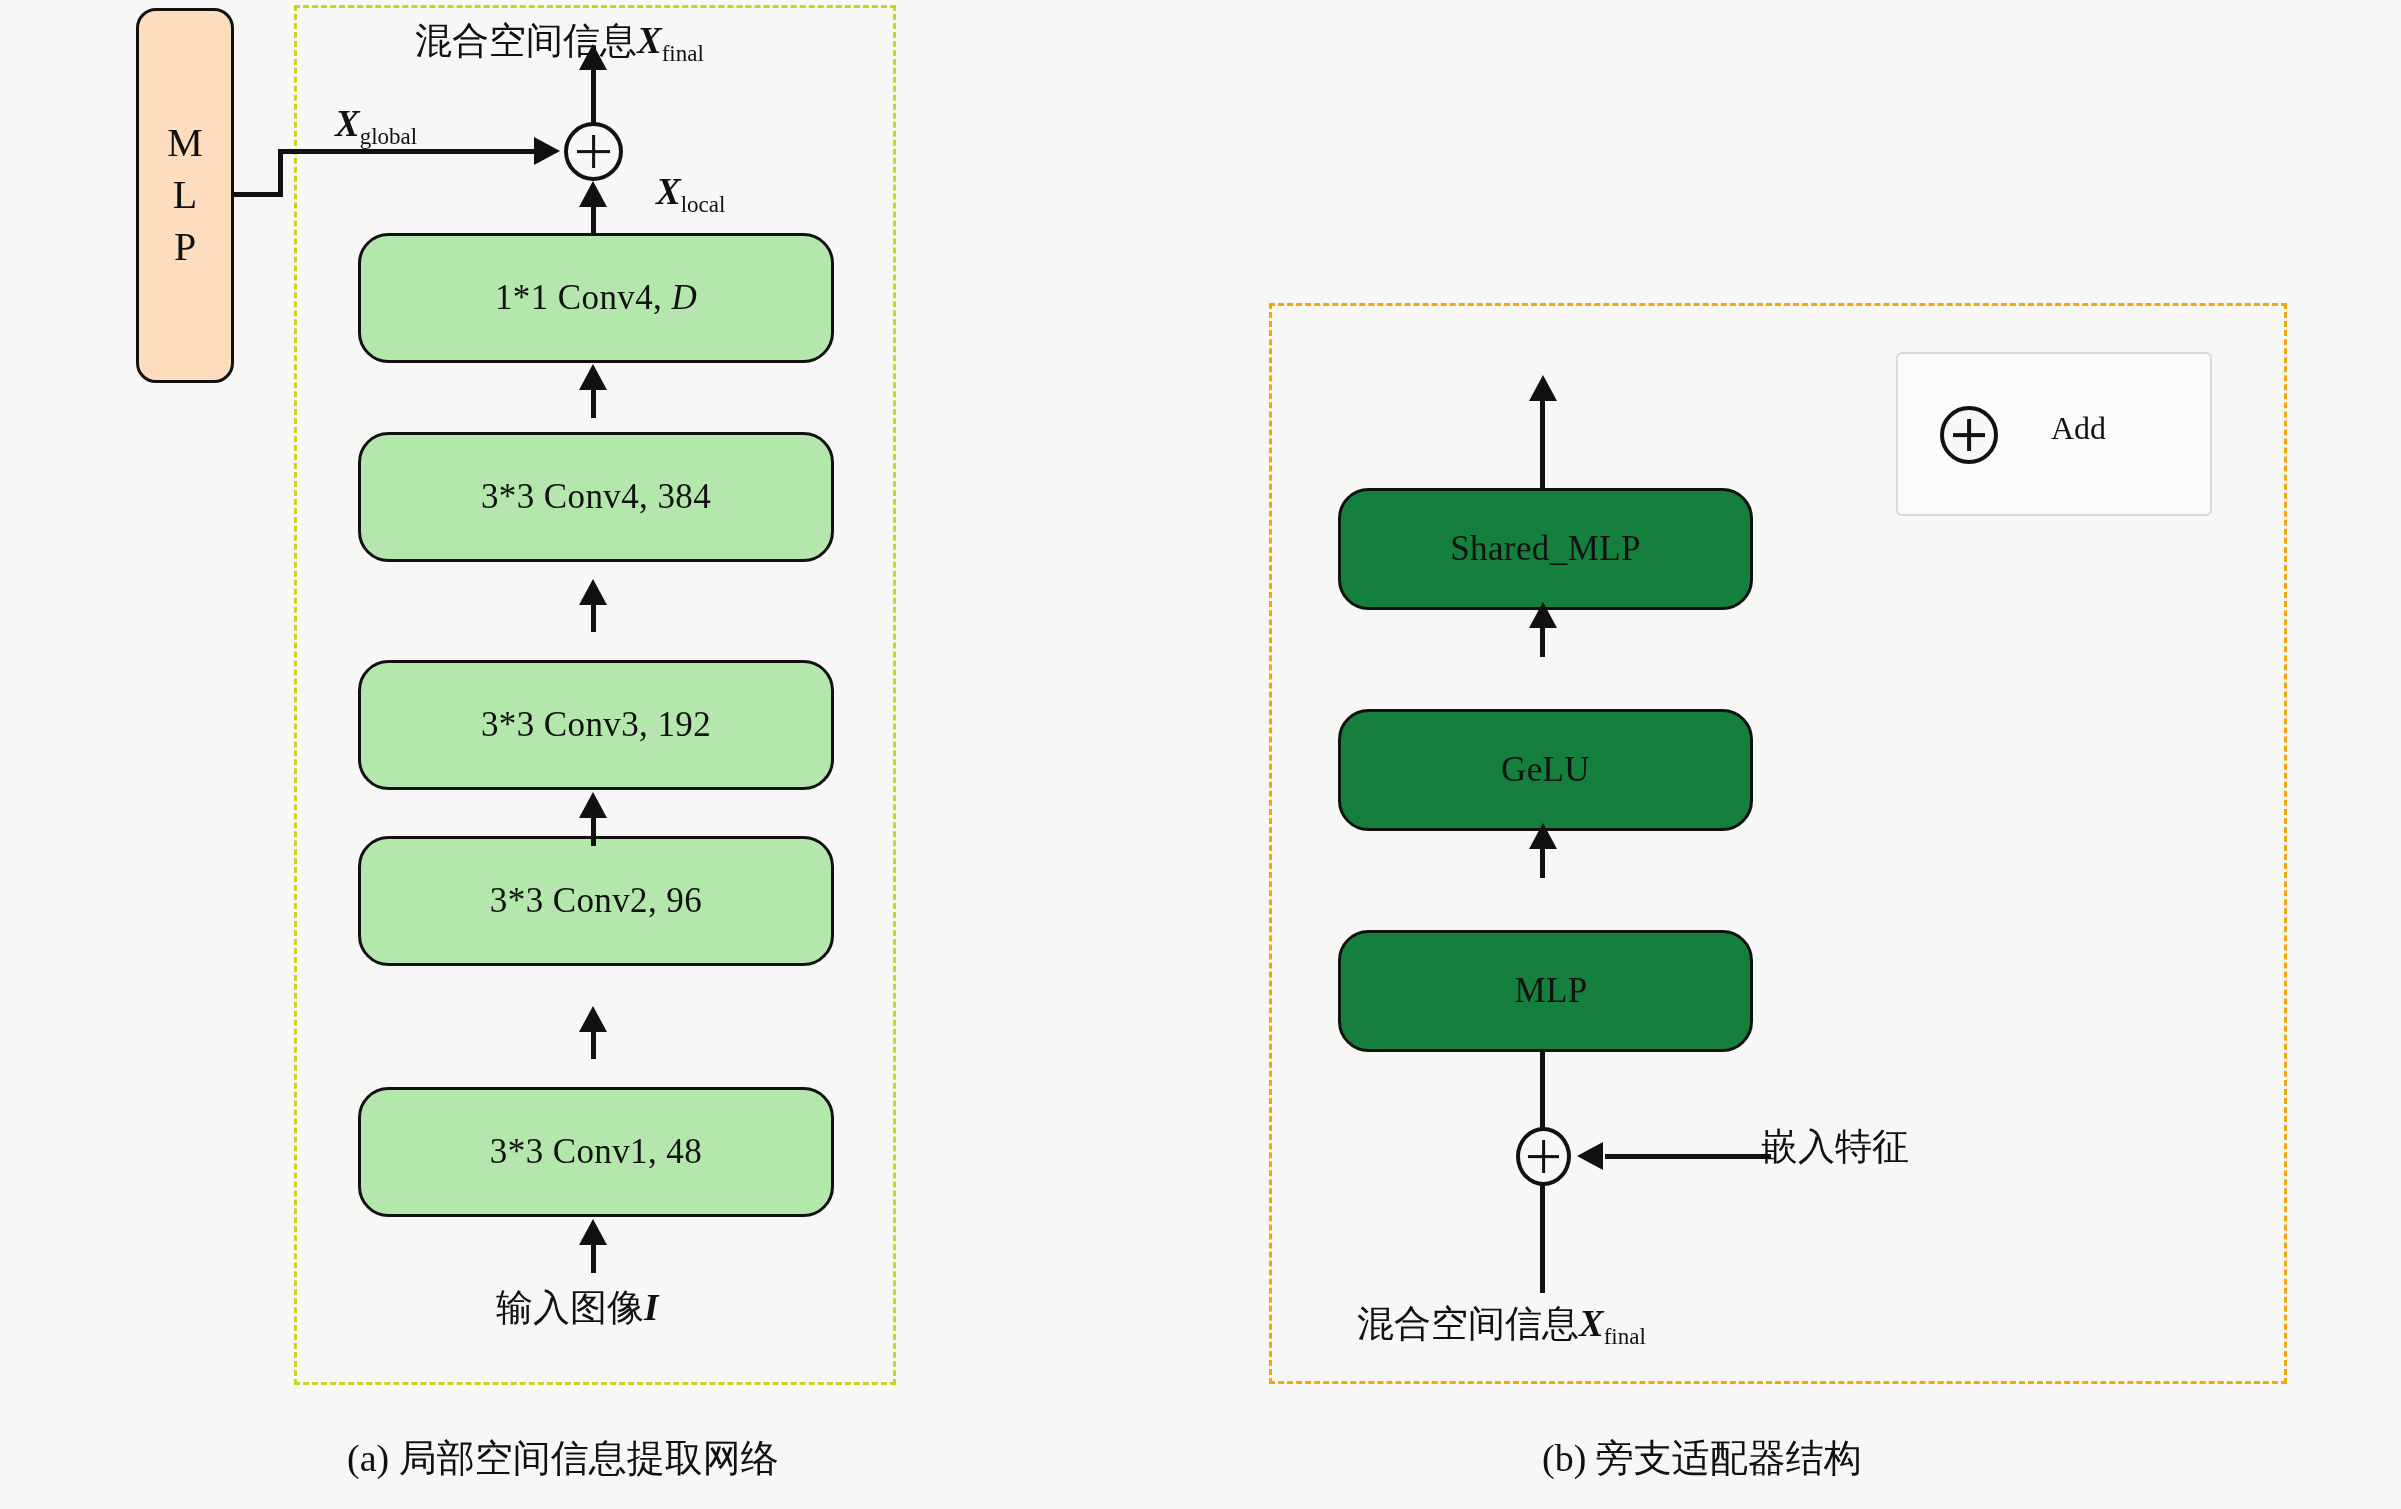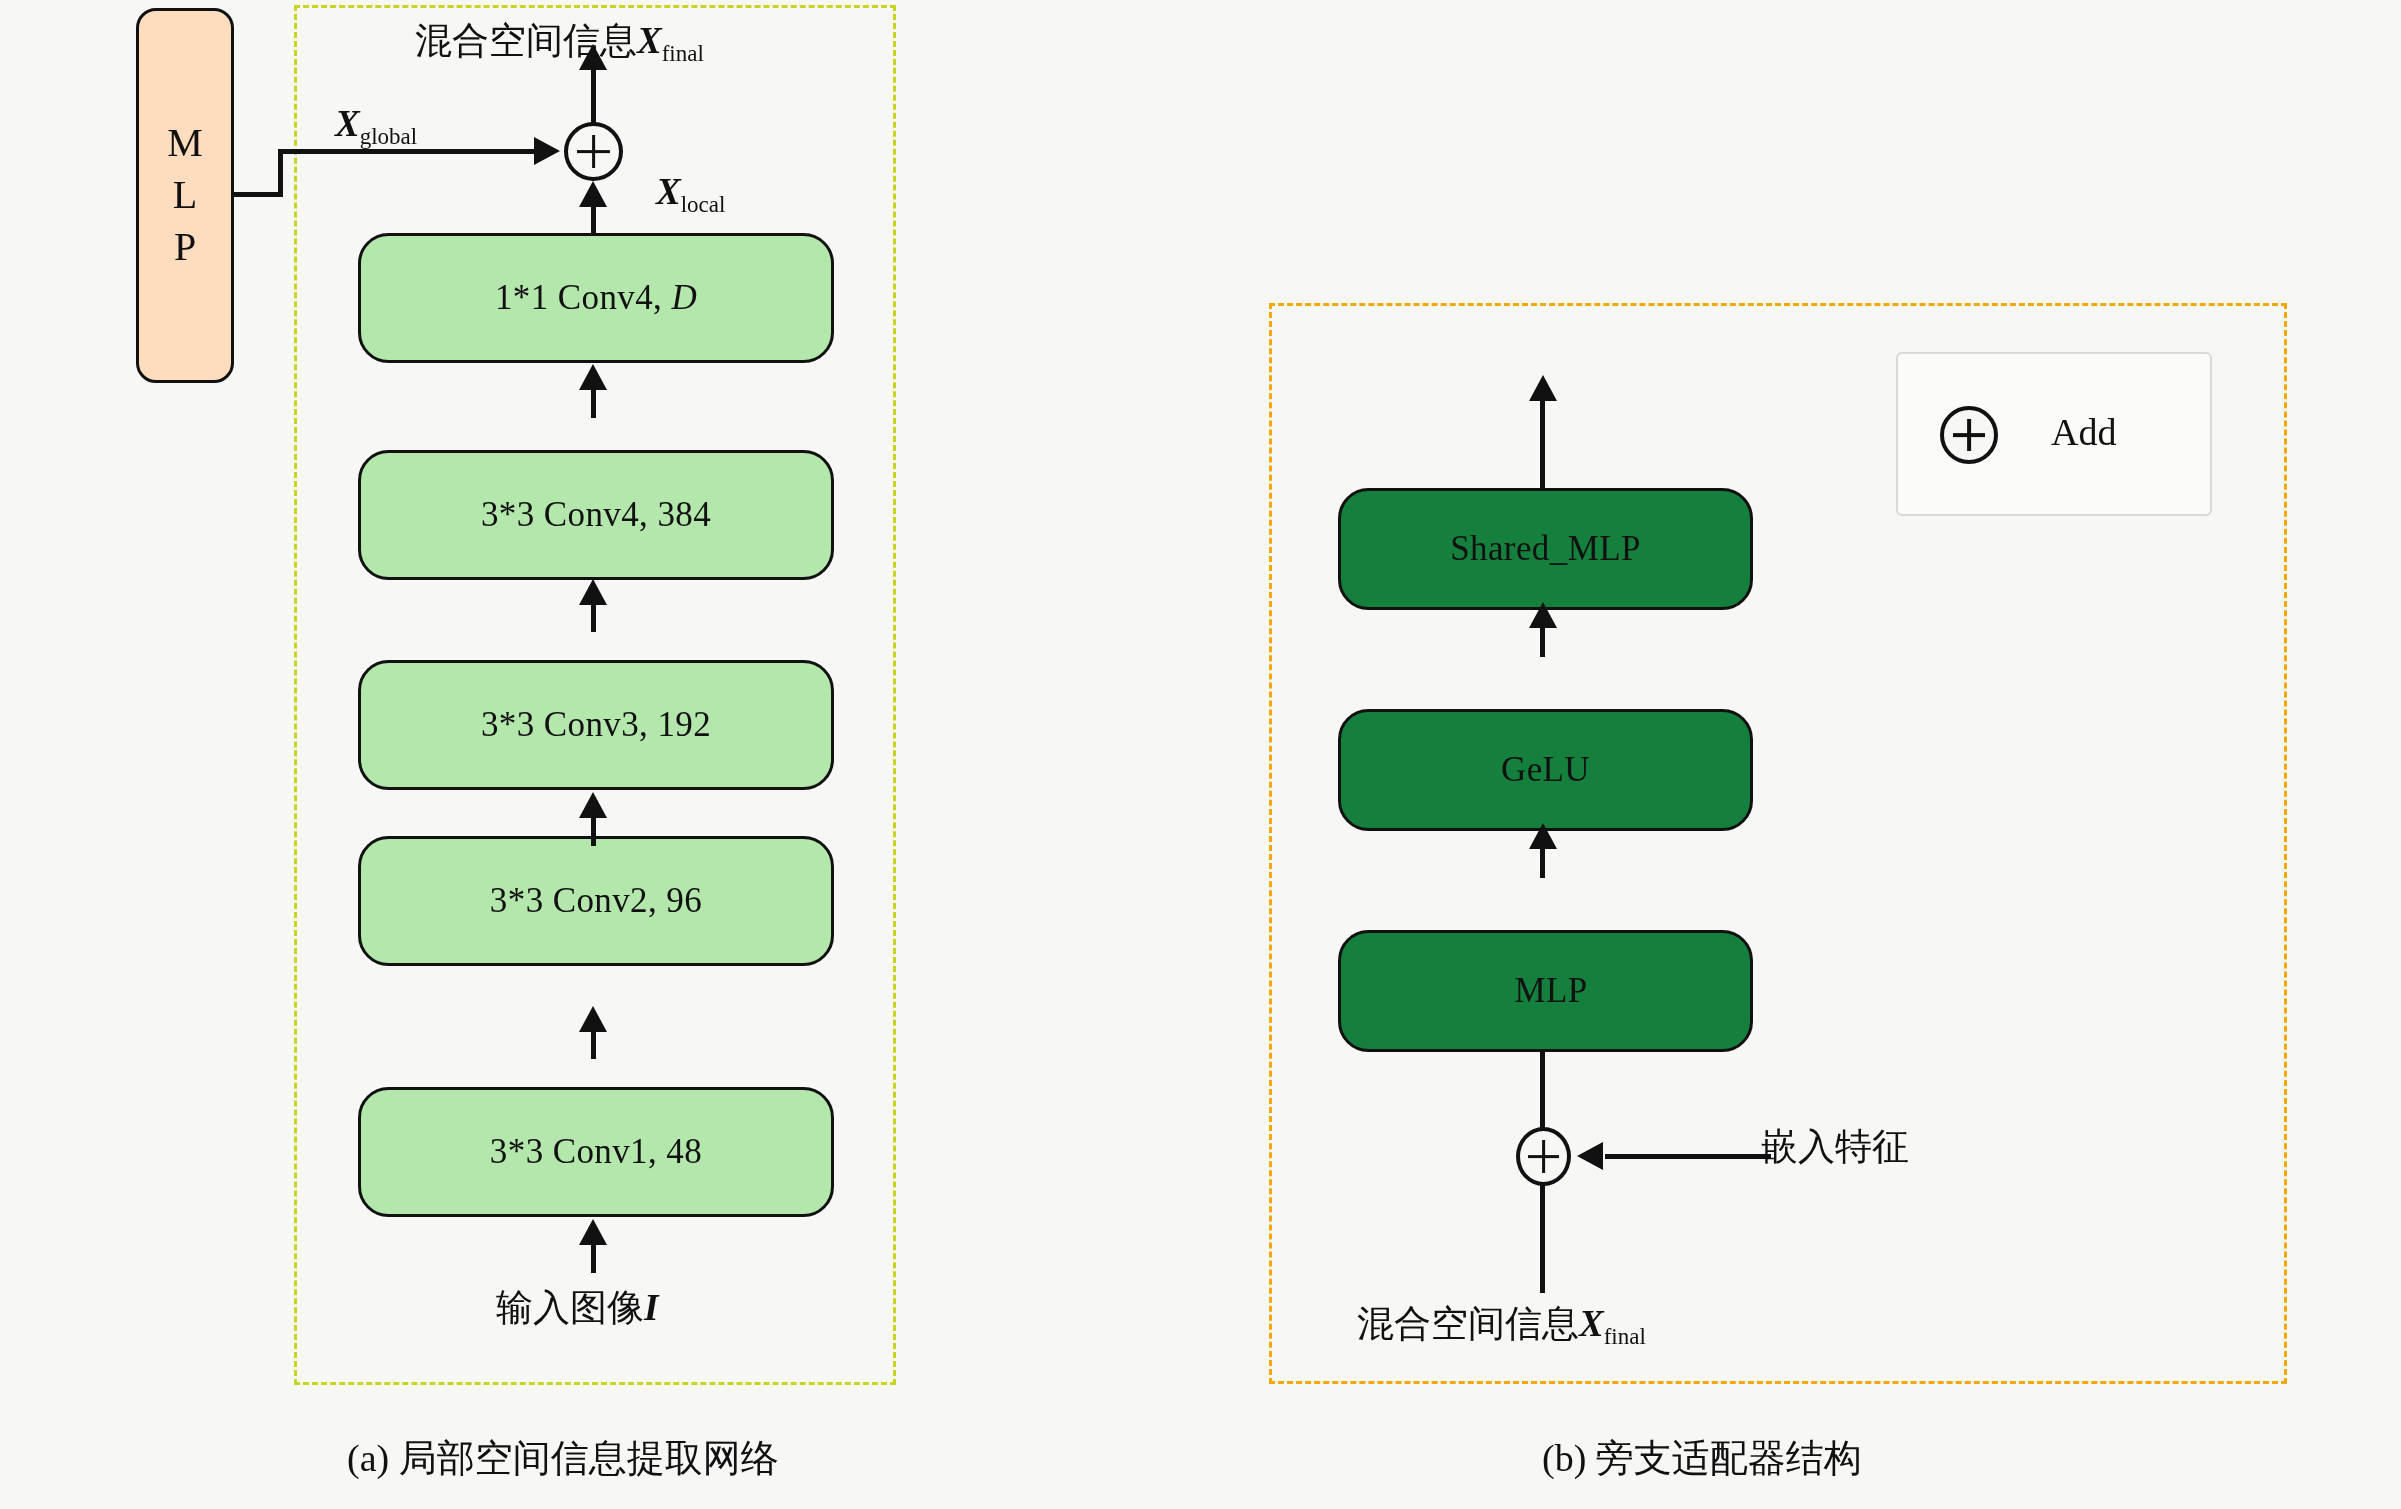--- a/index.html
+++ b/index.html
@@ -64,21 +64,21 @@
   }
   #mlp-side-box .stack-letter {
     font-size: 40px;
     line-height: 1.30;
     display: block;
   }
 
   
   .convbox { left: 358px; width: 476px; height: 130px; }
   #conv-d     { top: 233px; }
-  #conv4      { top: 450px; }
+  #conv4      { top: 432px; }
   #conv3      { top: 660px; }
   #conv2      { top: 836px; }
   #conv1      { top: 1087px; }
 
   
   .adapterbox { left: 1338px; width: 415px; height: 122px; }
   #shared-mlp { top: 488px; }
   #gelu       { top: 709px; }
   #mlp-box    { top: 930px; padding-left: 11px; }
 
@@ -166,21 +166,21 @@
     left: 1896px; top: 352px;
     width: 316px; height: 164px;
     background: #fbfbfa;
     border: 2.3px solid #d9d9d6;
     border-radius: 6.1px;
     box-sizing: border-box;
   }
   #legend-label {
     position: absolute;
     left: 2051px; top: 410px;
-    font-size: 38px;
+    font-size: 32px;
   }
 
   
   .caption {
     position: absolute;
     font-size: 38px;
     white-space: nowrap;
   }
   #caption-a { left: 347px; top: 1433px; }
   #caption-b { left: 1542px; top: 1433px; }

